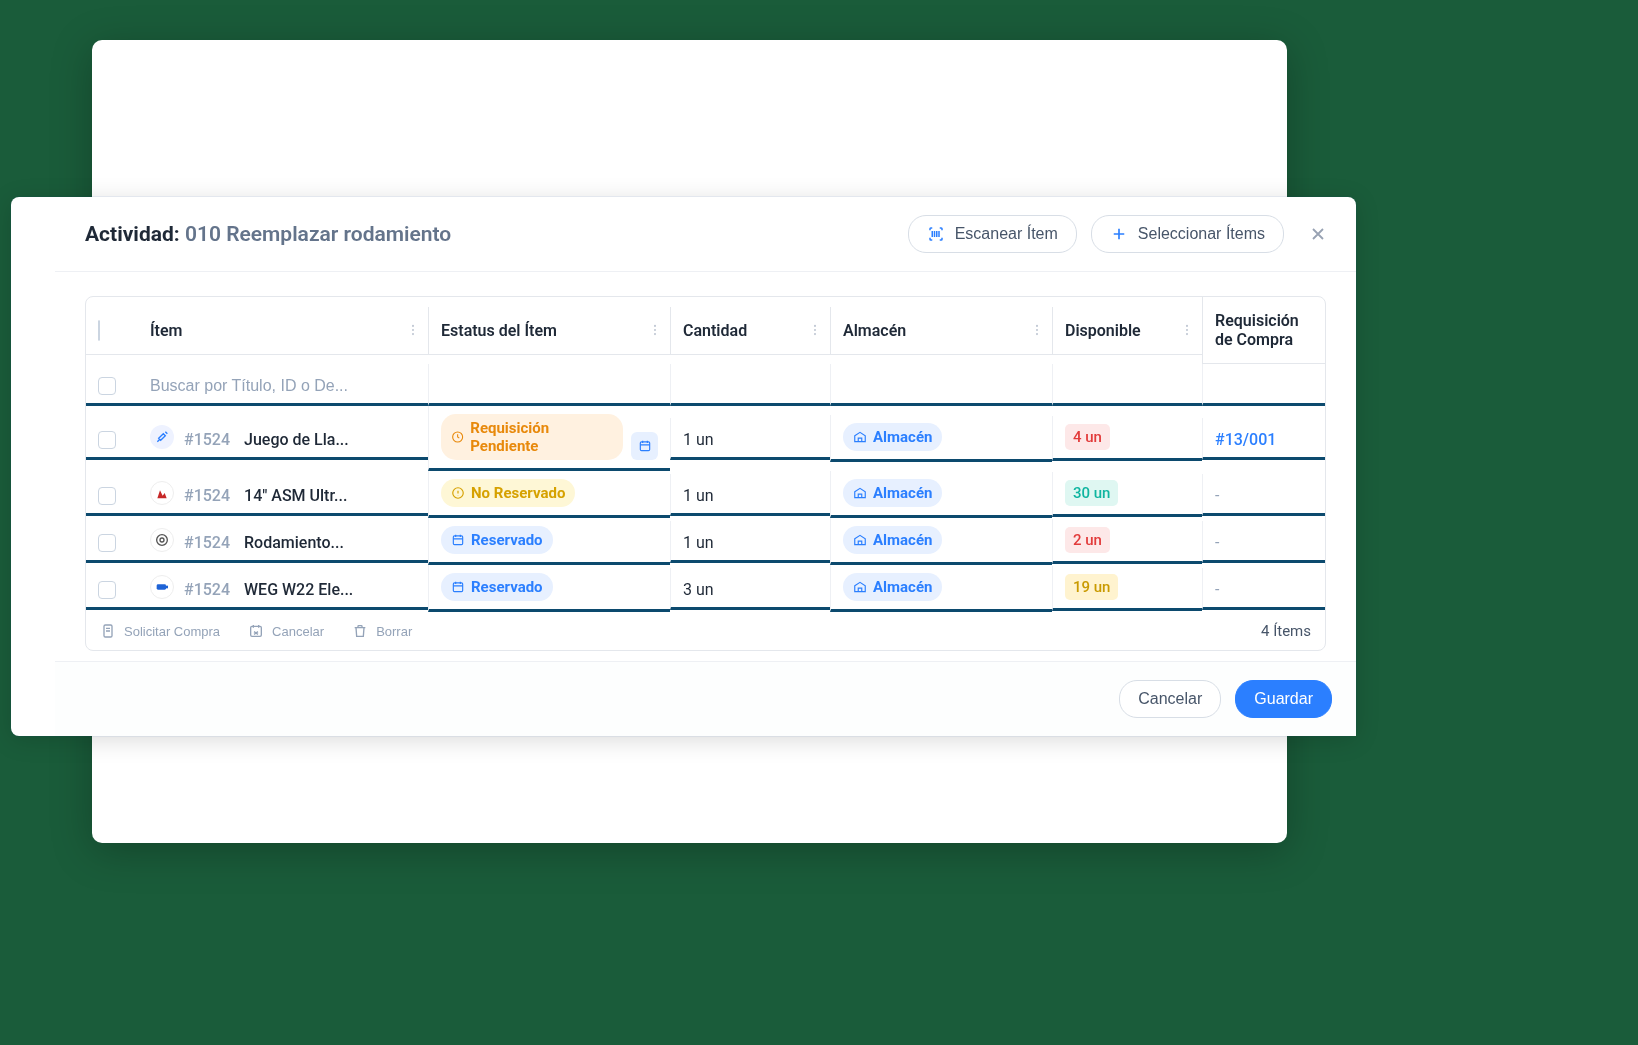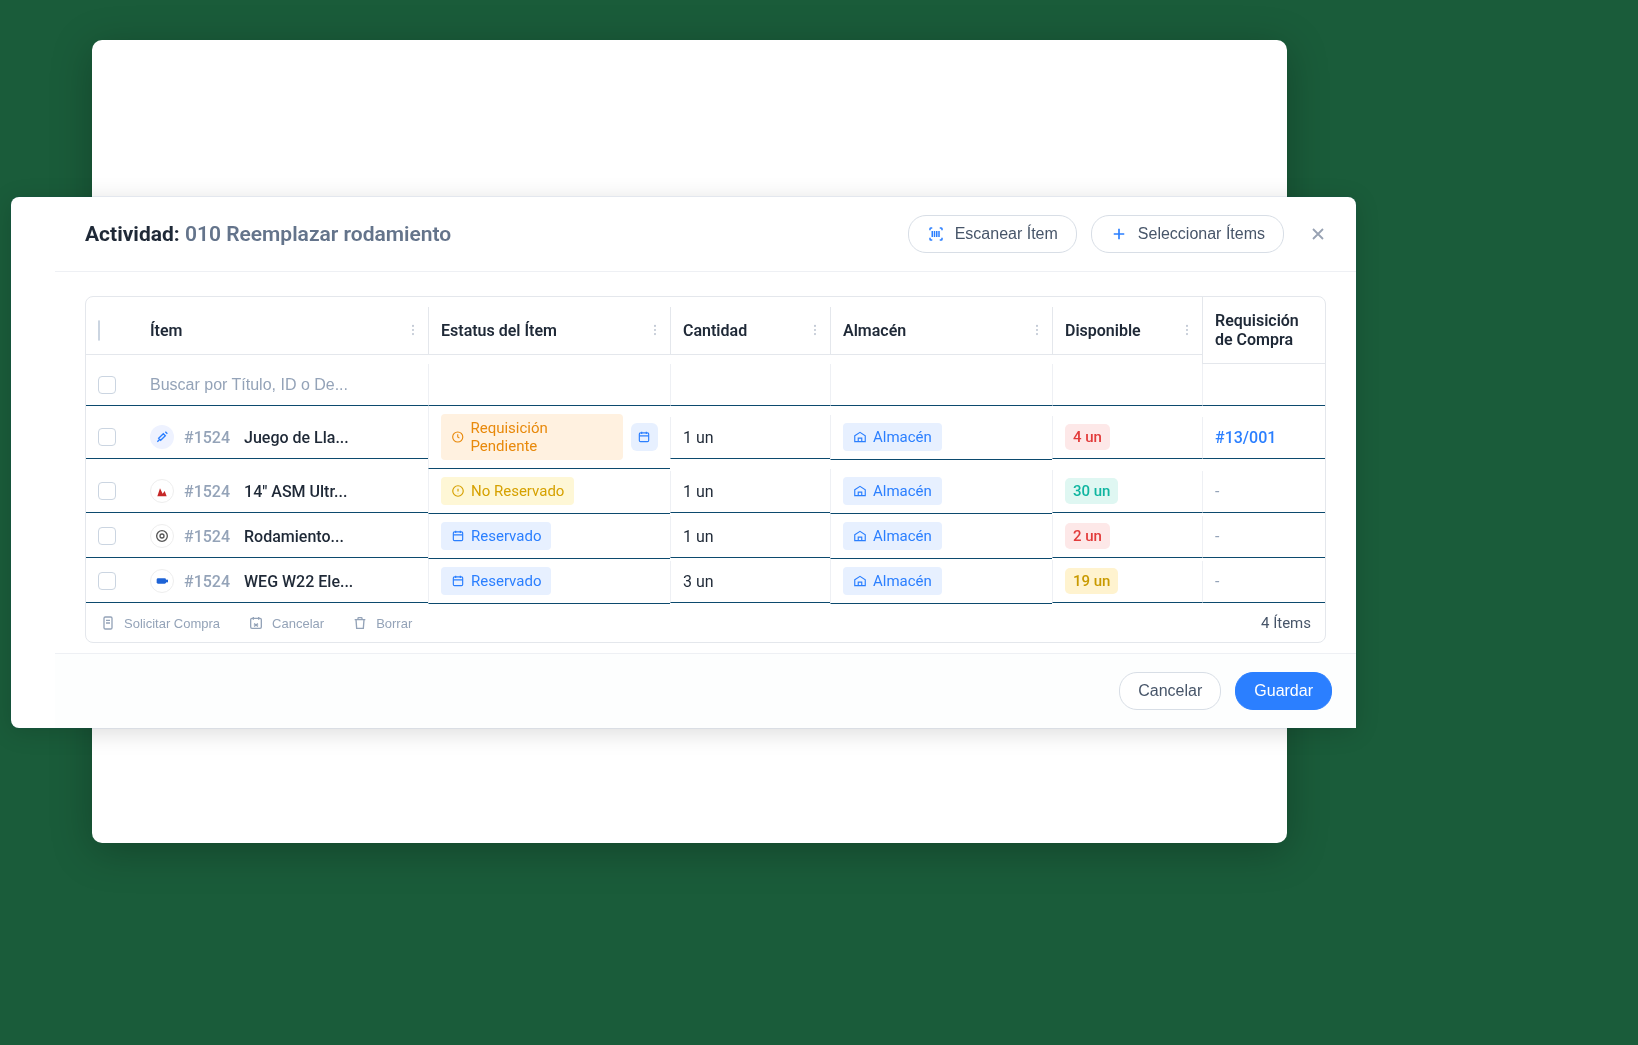--- a/index.html
+++ b/index.html
@@ -110,23 +110,23 @@
   .row.head .cell:first-child { border-left:none; }
   .head .cell .dots {
     position:absolute; right:8px; top:50%; transform:translateY(-50%);
     color:#c1c8d4;
   }
   .row.filter .cell,
   .row.data .cell {
     padding: 8px 12px;
     min-height: 42px;
     display:flex;
-    align-items:center;
+    align-items:flex-end;
     gap:10px;
-    border-bottom: 1px solid #0c4a6e;
+    border-bottom: 3px solid #0c4a6e;
     border-left: 1px solid #eef0f4;
     font-size: 16px;
     color: #1f2937;
   }
   .row .cell:first-child,
   .row .cell:nth-child(2){ border-left:none; }
   .row.filter .cell input {
     border:none; outline:none; font-size:16px; color:#1f2937;
     width:100%;
   }
@@ -139,21 +139,21 @@
   .item-avatar {
     width:24px; height:24px; border-radius:50%;
     background:#eef2ff; display:inline-flex; align-items:center; justify-content:center;
     flex:0 0 auto;
   }
   .item-id { color:#94a3b8; font-weight:500; margin-right:4px; }
   .item-title { color:#1f2937; font-weight:500; white-space:nowrap; overflow:hidden; text-overflow:ellipsis; }
 
   .badge {
     display:inline-flex; align-items:center; gap:6px;
-    padding:5px 10px; border-radius:4px; font-size:15px; font-weight:400;
+    padding:5px 10px; border-radius:15px; font-size:15px; font-weight:700;
   }
   .badge.orange { background:#fff1e0; color:#e8890b; }
   .badge.yellow { background:#fef7d6; color:#d6a100; }
   .badge.blue   { background:#e7f0ff; color:#2b7fff; }
   .icon-btn.small-blue {
     width:28px; height:28px; border-radius:6px; background:#e7f0ff; color:#2b7fff;
     display:inline-flex; align-items:center; justify-content:center; cursor:pointer;
   }
   .pill {
     padding:4px 8px; border-radius:5px; font-size:15px; font-weight:500;

